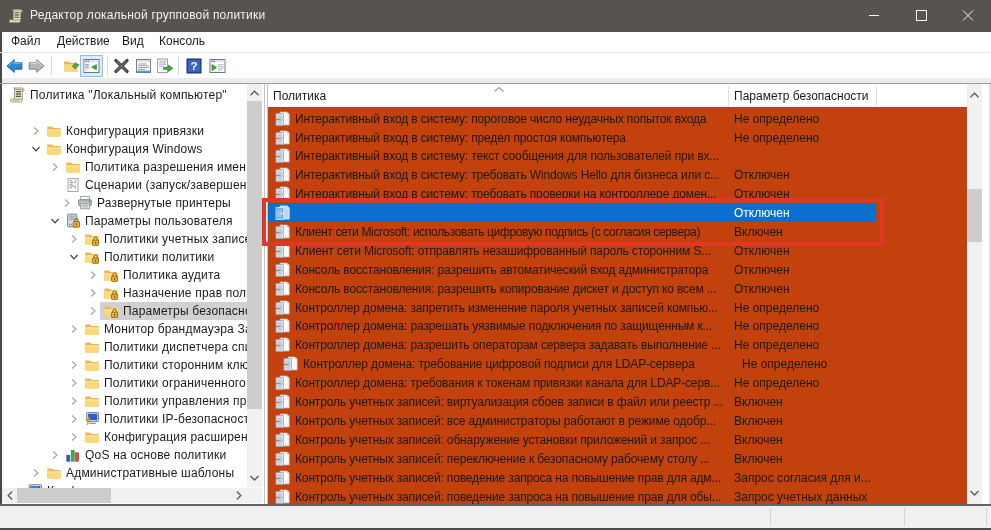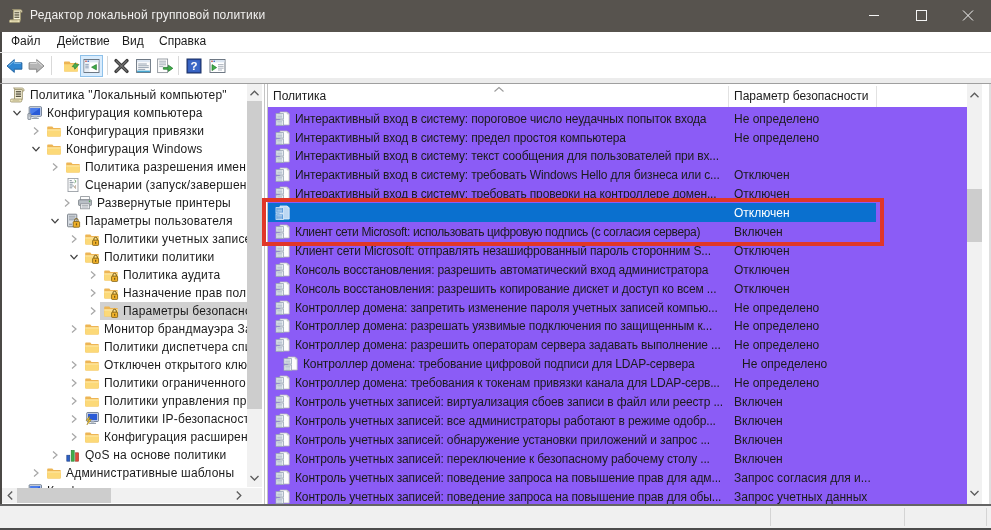--- a/index.html
+++ b/index.html
@@ -129,21 +129,21 @@
 <div class="abs title-txt">Редактор локальной групповой политики</div>
 <svg class="abs" style="left:853px;top:0" width="138" height="32">
       <path d="M16 15.5h10" stroke="#f4f4f4" stroke-width="1"></path>
       <rect x="63.5" y="10.5" width="10" height="10" fill="none" stroke="#f4f4f4" stroke-width="1"></rect>
       <path d="M110 10.5l10 10M120 10.5l-10 10" stroke="#f4f4f4" stroke-width="1"></path>
     </svg>
 <div class="abs menubar">
       <span class="menu-item" style="left:9px">Файл</span>
       <span class="menu-item" style="left:55px">Действие</span>
       <span class="menu-item" style="left:120px">Вид</span>
-      <span class="menu-item" style="left:157px">Справка</span>
+      <span class="menu-item" style="left:157px">Консоль</span>
     </div>
 <div class="abs" style="left:0;top:52px;width:991px;height:1px;background:#e6e6e6"></div>
 <div class="abs toolbar">
       <div class="tb-sep" style="left:49px"></div>
       <div class="tb-sep" style="left:105px"></div>
       <div class="tb-sep" style="left:176px"></div>
       <div style="position:absolute;left:78px;top:2px;width:23px;height:22px;background:#d9ecfd;border:1px solid #8ec1ea"></div>
       <svg style="position:absolute;left:4px;top:5px" width="17" height="16" viewBox="0 0 17 16">
         <path d="M1 8L8.3 1.6v3.2h7.6v6.4H8.3v3.2z" fill="#2f86d2" stroke="#1c5e9b" stroke-width=".9"></path>
         <path d="M2.5 8L8.3 3v2.4h6.6" fill="none" stroke="#7ec0f0" stroke-width=".9"></path>
@@ -198,29 +198,20 @@
 <div class="abs band"></div>
 <div class="abs hr-line"></div>
 <div class="abs content"></div>
 <div class="abs" style="left:2px;top:84px;width:245px;height:404px;overflow:hidden;background:#fff">
       <div class="treerow" style="left:0;top:2px;width:245px">
         <svg style="position:absolute;left:8px;top:1px" width="16" height="16" viewBox="0 0 16 16">
           <use href="#i-scroll"></use>
         </svg>
         <span style="position:absolute;left:28px;top:0;letter-spacing:0.2px">Политика "Локальный компьютер"</span>
       </div>
-      <div class="treerow" style="left:0;top:20px;width:245px">
-        <svg class="chev" style="left:10px" width="10" height="10" viewBox="0 0 10 10">
-          <use href="#chev-o"></use>
-        </svg>
-        <svg style="position:absolute;left:25px;top:1px" width="16" height="16" viewBox="0 0 16 16">
-          <use href="#i-comp"></use>
-        </svg>
-        <span style="position:absolute;left:45px;top:0;letter-spacing:0.2px">Конфигурация компьютера</span>
-      </div>
       <div class="treerow" style="left:0;top:38px;width:245px">
         <svg class="chev" style="left:29px" width="10" height="10" viewBox="0 0 10 10">
           <use href="#chev-c"></use>
         </svg>
         <svg style="position:absolute;left:44px;top:1px" width="16" height="16" viewBox="0 0 16 16">
           <use href="#i-folder"></use>
         </svg>
         <span style="position:absolute;left:64px;top:0;letter-spacing:0.2px">Конфигурация привязки</span>
       </div>
       <div class="treerow" style="left:0;top:74px;width:245px">
@@ -326,21 +317,21 @@
         </svg>
         <span style="position:absolute;left:102px;top:0;letter-spacing:0.2px">Политики диспетчера спи</span>
       </div>
       <div class="treerow" style="left:0;top:272px;width:245px">
         <svg class="chev" style="left:67px" width="10" height="10" viewBox="0 0 10 10">
           <use href="#chev-c"></use>
         </svg>
         <svg style="position:absolute;left:82px;top:1px" width="16" height="16" viewBox="0 0 16 16">
           <use href="#i-folder"></use>
         </svg>
-        <span style="position:absolute;left:102px;top:0;letter-spacing:0.2px">Отключен открытого клю</span>
+        <span style="position:absolute;left:102px;top:0;letter-spacing:0.2px">Политики сторонним клю</span>
       </div>
       <div class="treerow" style="left:0;top:290px;width:245px">
         <svg class="chev" style="left:67px" width="10" height="10" viewBox="0 0 10 10">
           <use href="#chev-c"></use>
         </svg>
         <svg style="position:absolute;left:82px;top:1px" width="16" height="16" viewBox="0 0 16 16">
           <use href="#i-folder"></use>
         </svg>
         <span style="position:absolute;left:102px;top:0;letter-spacing:0.2px">Политики ограниченного</span>
       </div>
@@ -413,21 +404,21 @@
 <div class="abs" style="left:267px;top:84px;width:1px;height:420px;background:#c4c4c4"></div>
 <div class="abs" style="left:268px;top:85px;width:699px;height:22px;background:#fff;font-size:12px;color:#1b1b1b">
       <span style="position:absolute;left:5px;top:4px">Политика</span>
       <span style="position:absolute;left:466px;top:4px">Параметр безопасности</span>
       <svg style="position:absolute;left:225px;top:1px" width="12" height="7">
         <path d="M1.5 5.5L6 1.5l4.5 4" fill="none" stroke="#9b9b9b" stroke-width="1.1"></path>
       </svg>
       <div style="position:absolute;left:460px;top:1px;width:1px;height:21px;background:#e2e2e2"></div>
       <div style="position:absolute;left:608px;top:1px;width:1px;height:21px;background:#e2e2e2"></div>
     </div>
-<div class="abs" style="left:268px;top:107px;width:699px;height:397px;overflow:hidden;background:#8b5cf6">
+<div class="abs" style="left:268px;top:107px;width:699px;height:397px;overflow:hidden;background:#c2410c">
       <div class="lstrow" style="left:0;top:2px">
         <svg class="licon" width="15" height="16" viewBox="0 0 15 16">
           <use href="#i-pol"></use>
         </svg>
         <span class="lname">Интерактивный вход в систему: пороговое число неудачных попыток входа</span>
         <span class="lval">Не определено</span>
       </div>
       <div class="lstrow" style="left:0;top:21px">
         <svg class="licon" width="15" height="16" viewBox="0 0 15 16">
           <use href="#i-pol"></use>

